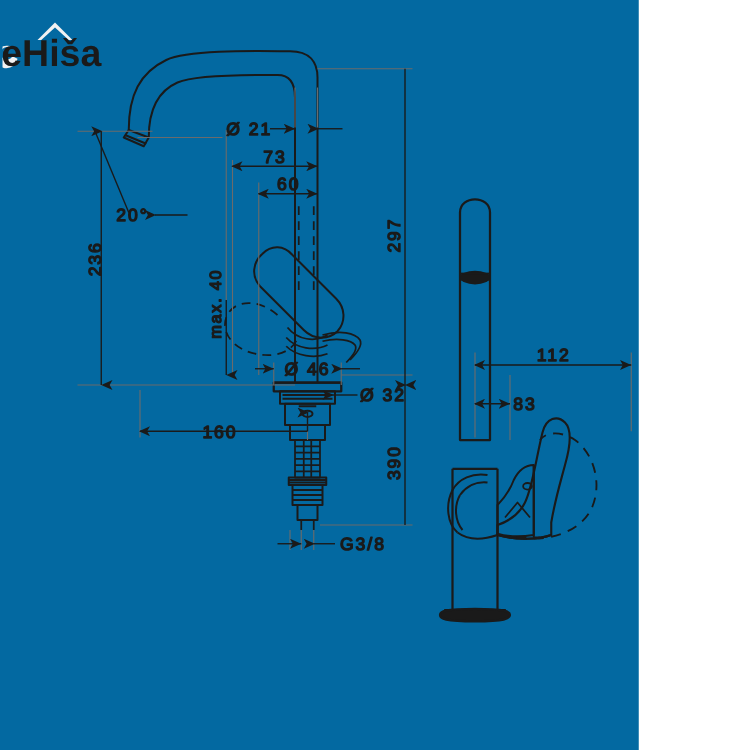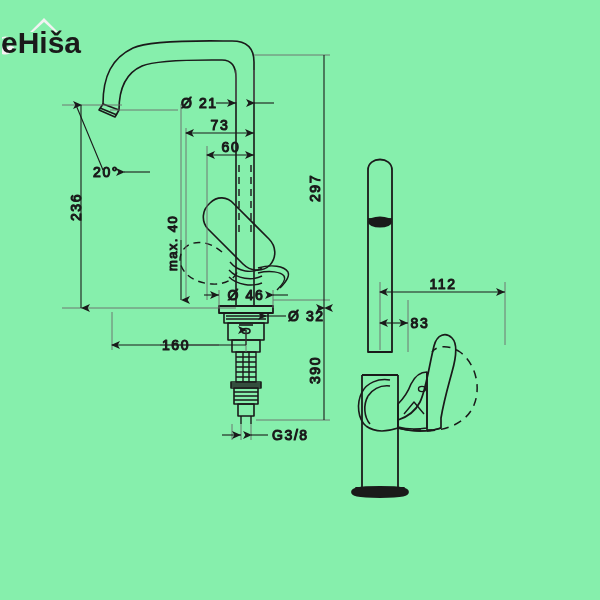--- a/index.html
+++ b/index.html
@@ -5,23 +5,23 @@
   html, body {
     margin: 0;
     padding: 0;
     background: #ffffff;
   }
   body {
     font-family: "Liberation Sans", sans-serif;
   }
   #stage {
     position: relative;
-    width: 600px;
+    width: 511px;
     height: 600px;
-    background: #86efac;
+    background: #0369a1;
     overflow: hidden;
   }
   #drawing-svg {
     position: absolute;
     left: 0;
     top: 0;
     width: 600px;
     height: 600px;
   }
   .wm {

